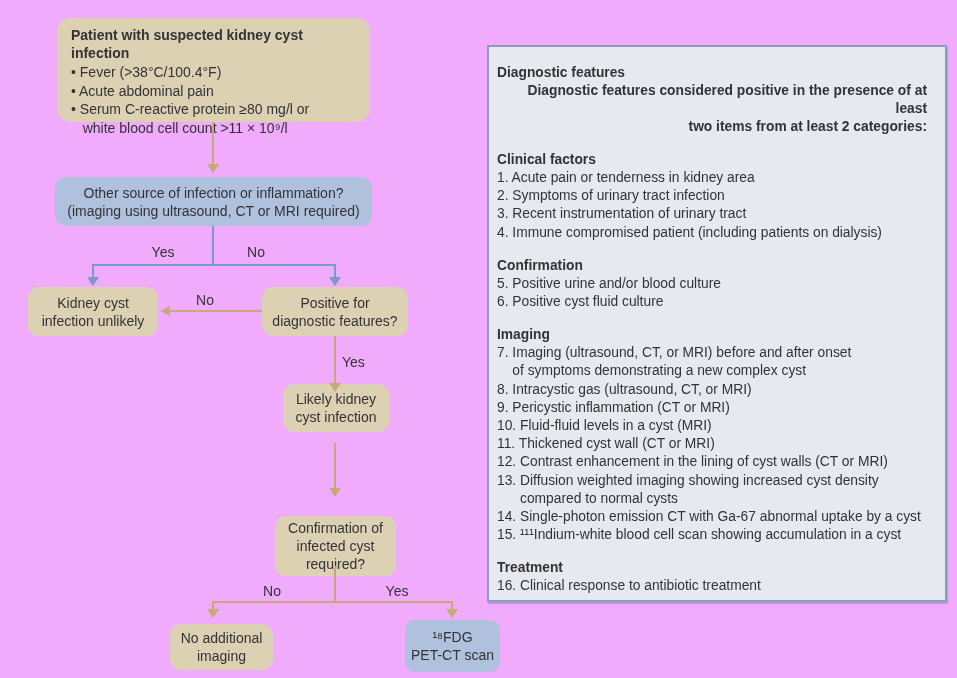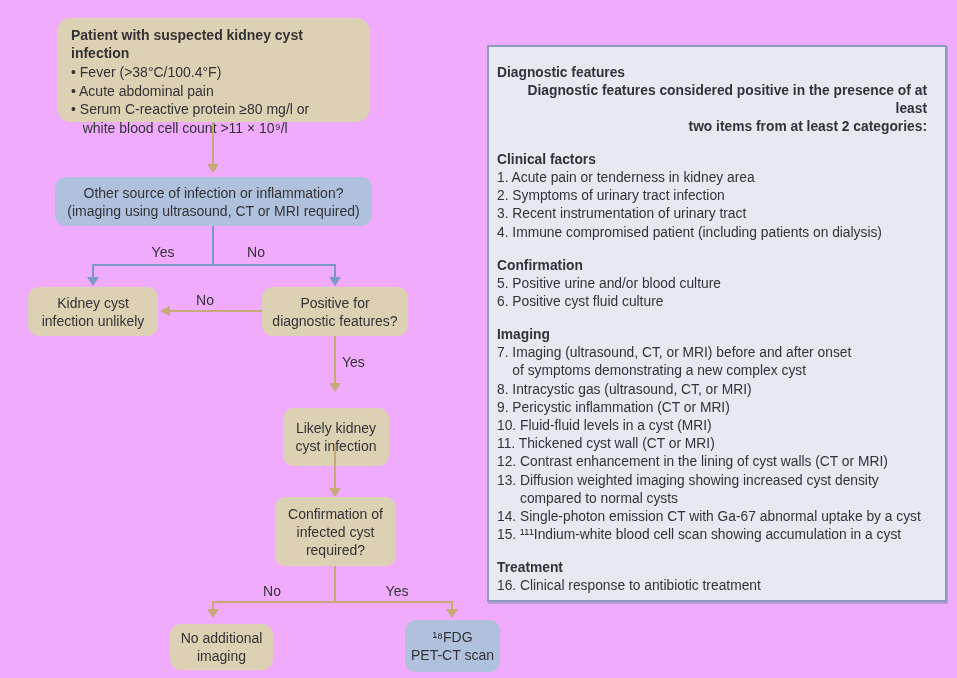--- a/index.html
+++ b/index.html
@@ -34,22 +34,22 @@
     display:flex;align-items:center;justify-content:center;
     text-align:center;
     white-space:pre-line;
   }
   #box-patient{left:57px;top:18px;width:313px;height:104px;border-radius:14px;padding:8px 14px 6px 14px;}
   #box-patient .box-title{font-weight:bold;margin-bottom:1px;}
   .flow-line{white-space:pre-wrap;line-height:18.5px;}
   #box-other{left:55px;top:177px;width:317px;height:49px;}
   #box-unlikely{left:28px;top:287px;width:130px;height:49px;}
   #box-positive{left:262px;top:287px;width:146px;height:49px;}
-  #box-likely{left:283px;top:408px;width:106px;height:58px;}
-  #box-confirm{left:275px;top:497px;width:121px;height:69px;}
+  #box-likely{left:283px;top:384px;width:106px;height:48px;}
+  #box-confirm{left:275px;top:516px;width:121px;height:60px;}
   #box-noimaging{left:162px;top:624px;width:103px;height:46px;margin-left:8px;}
   #box-petct{left:405px;top:620px;width:95px;height:52px;}
   
   .vline,.hline{position:absolute;}
   .vline{width:2px;}
   .hline{height:2px;}
   .tan-line{background:var(--tan-arrow);}
   .blue-line{background:var(--blue-arrow);}
   .arrow-down{
     position:absolute;width:0;height:0;

